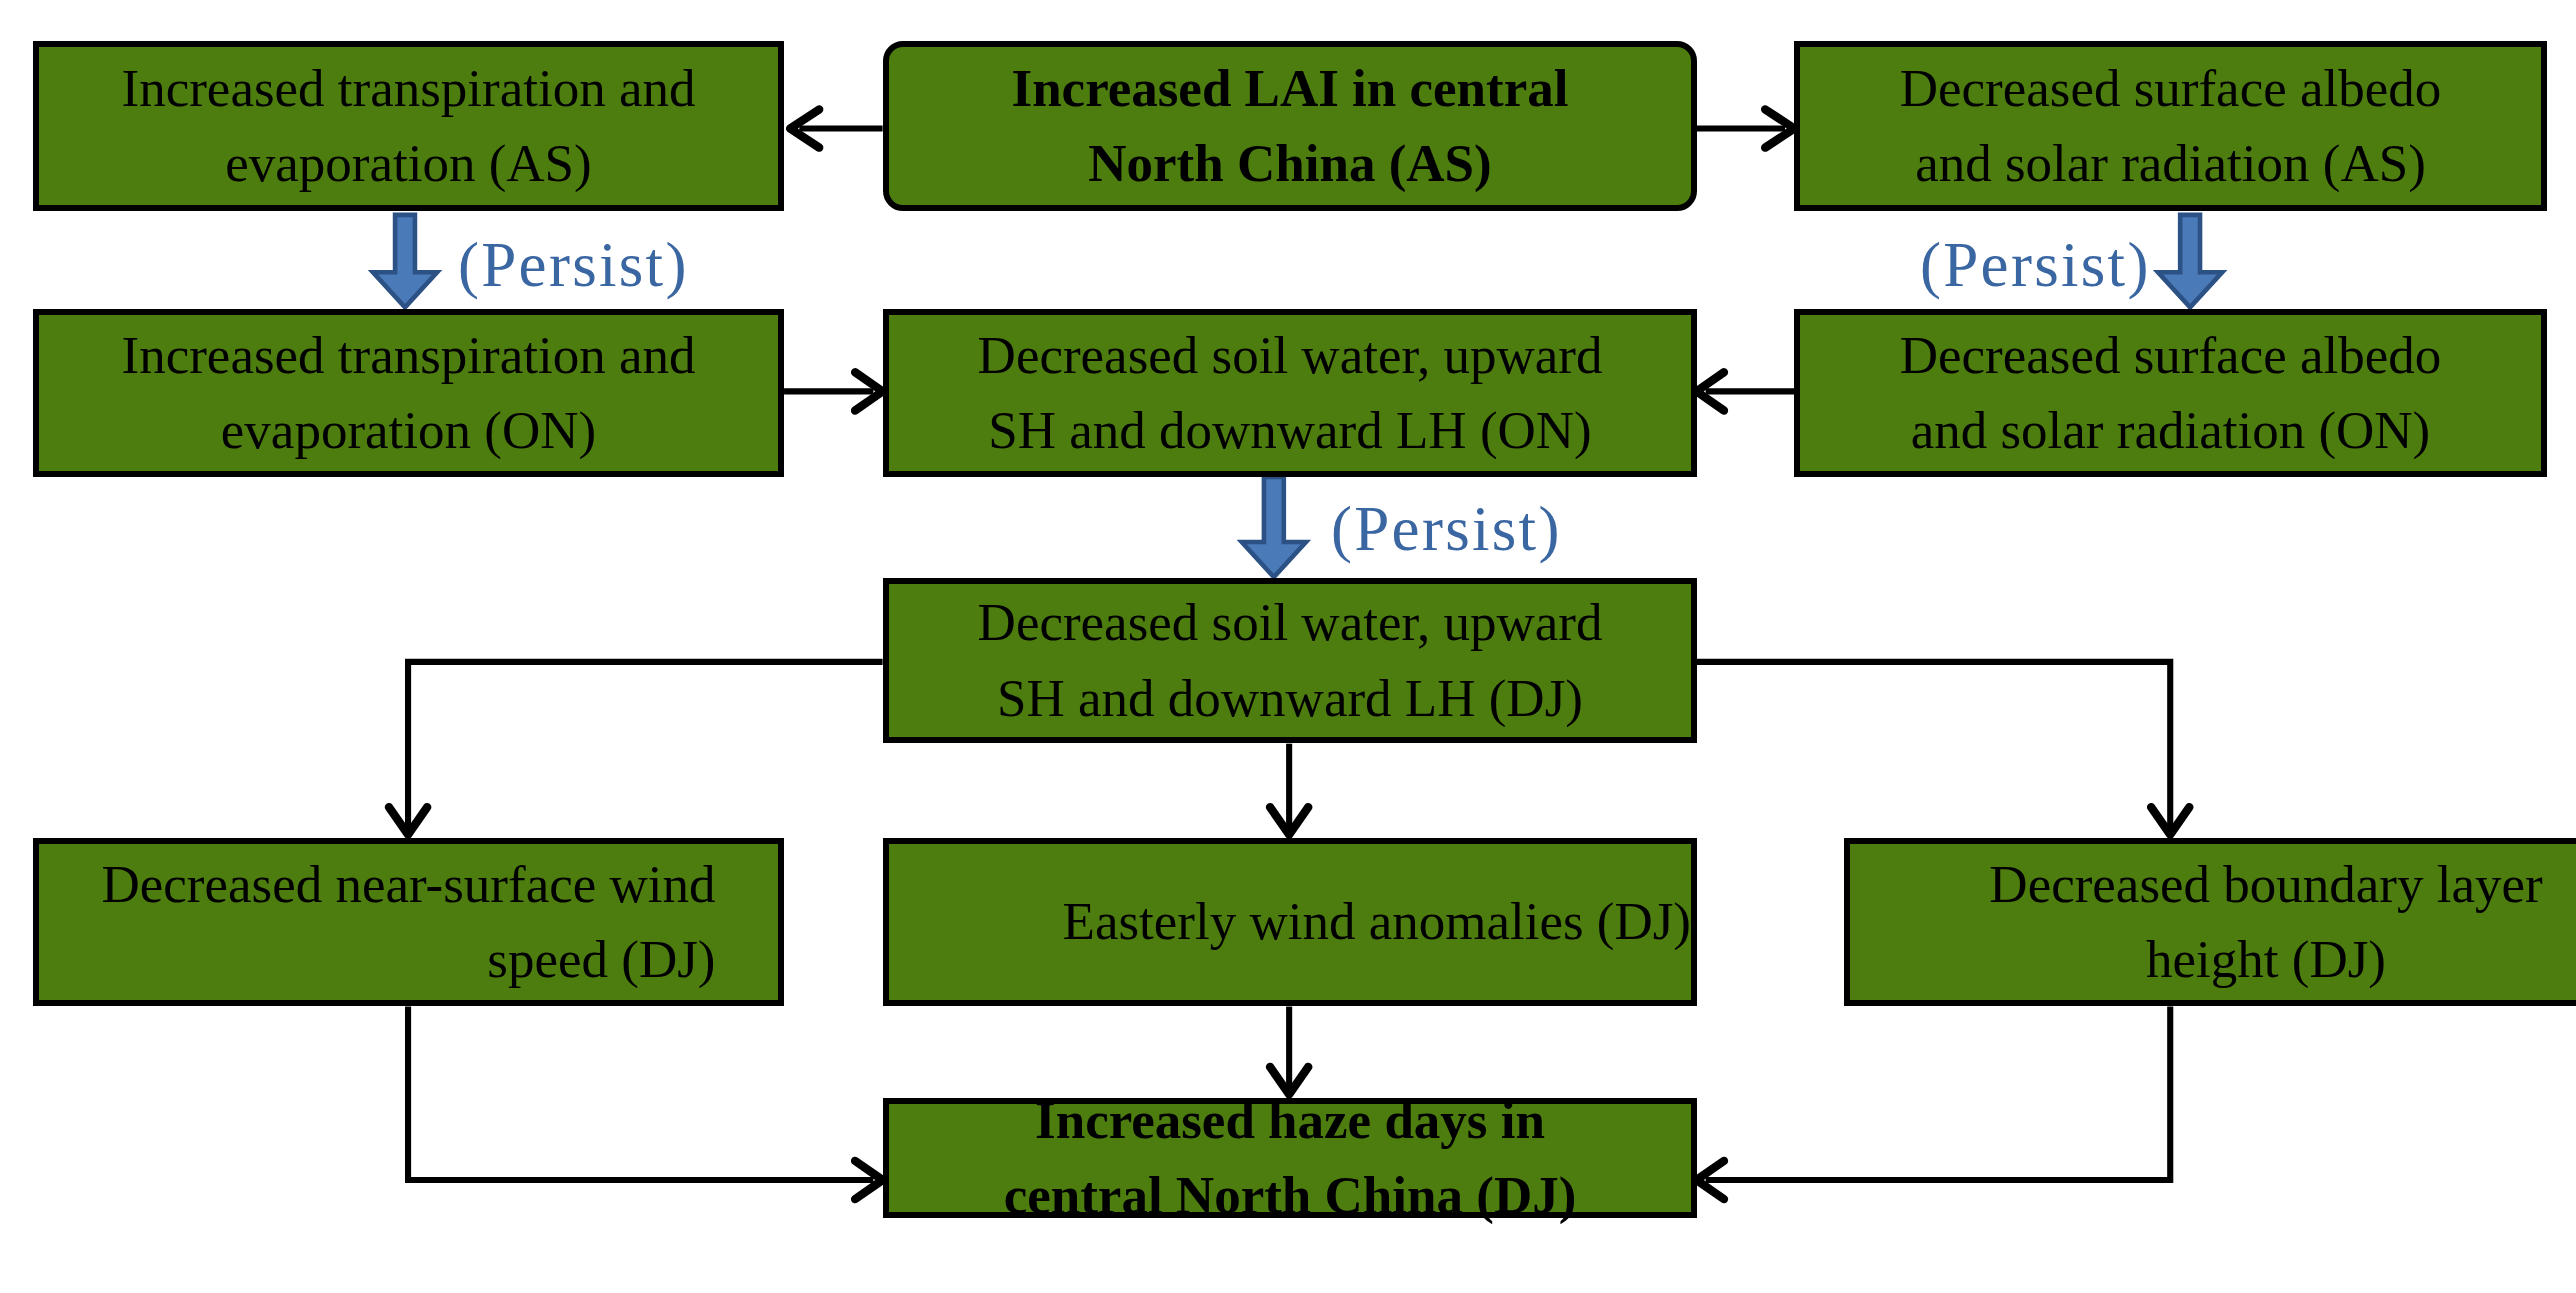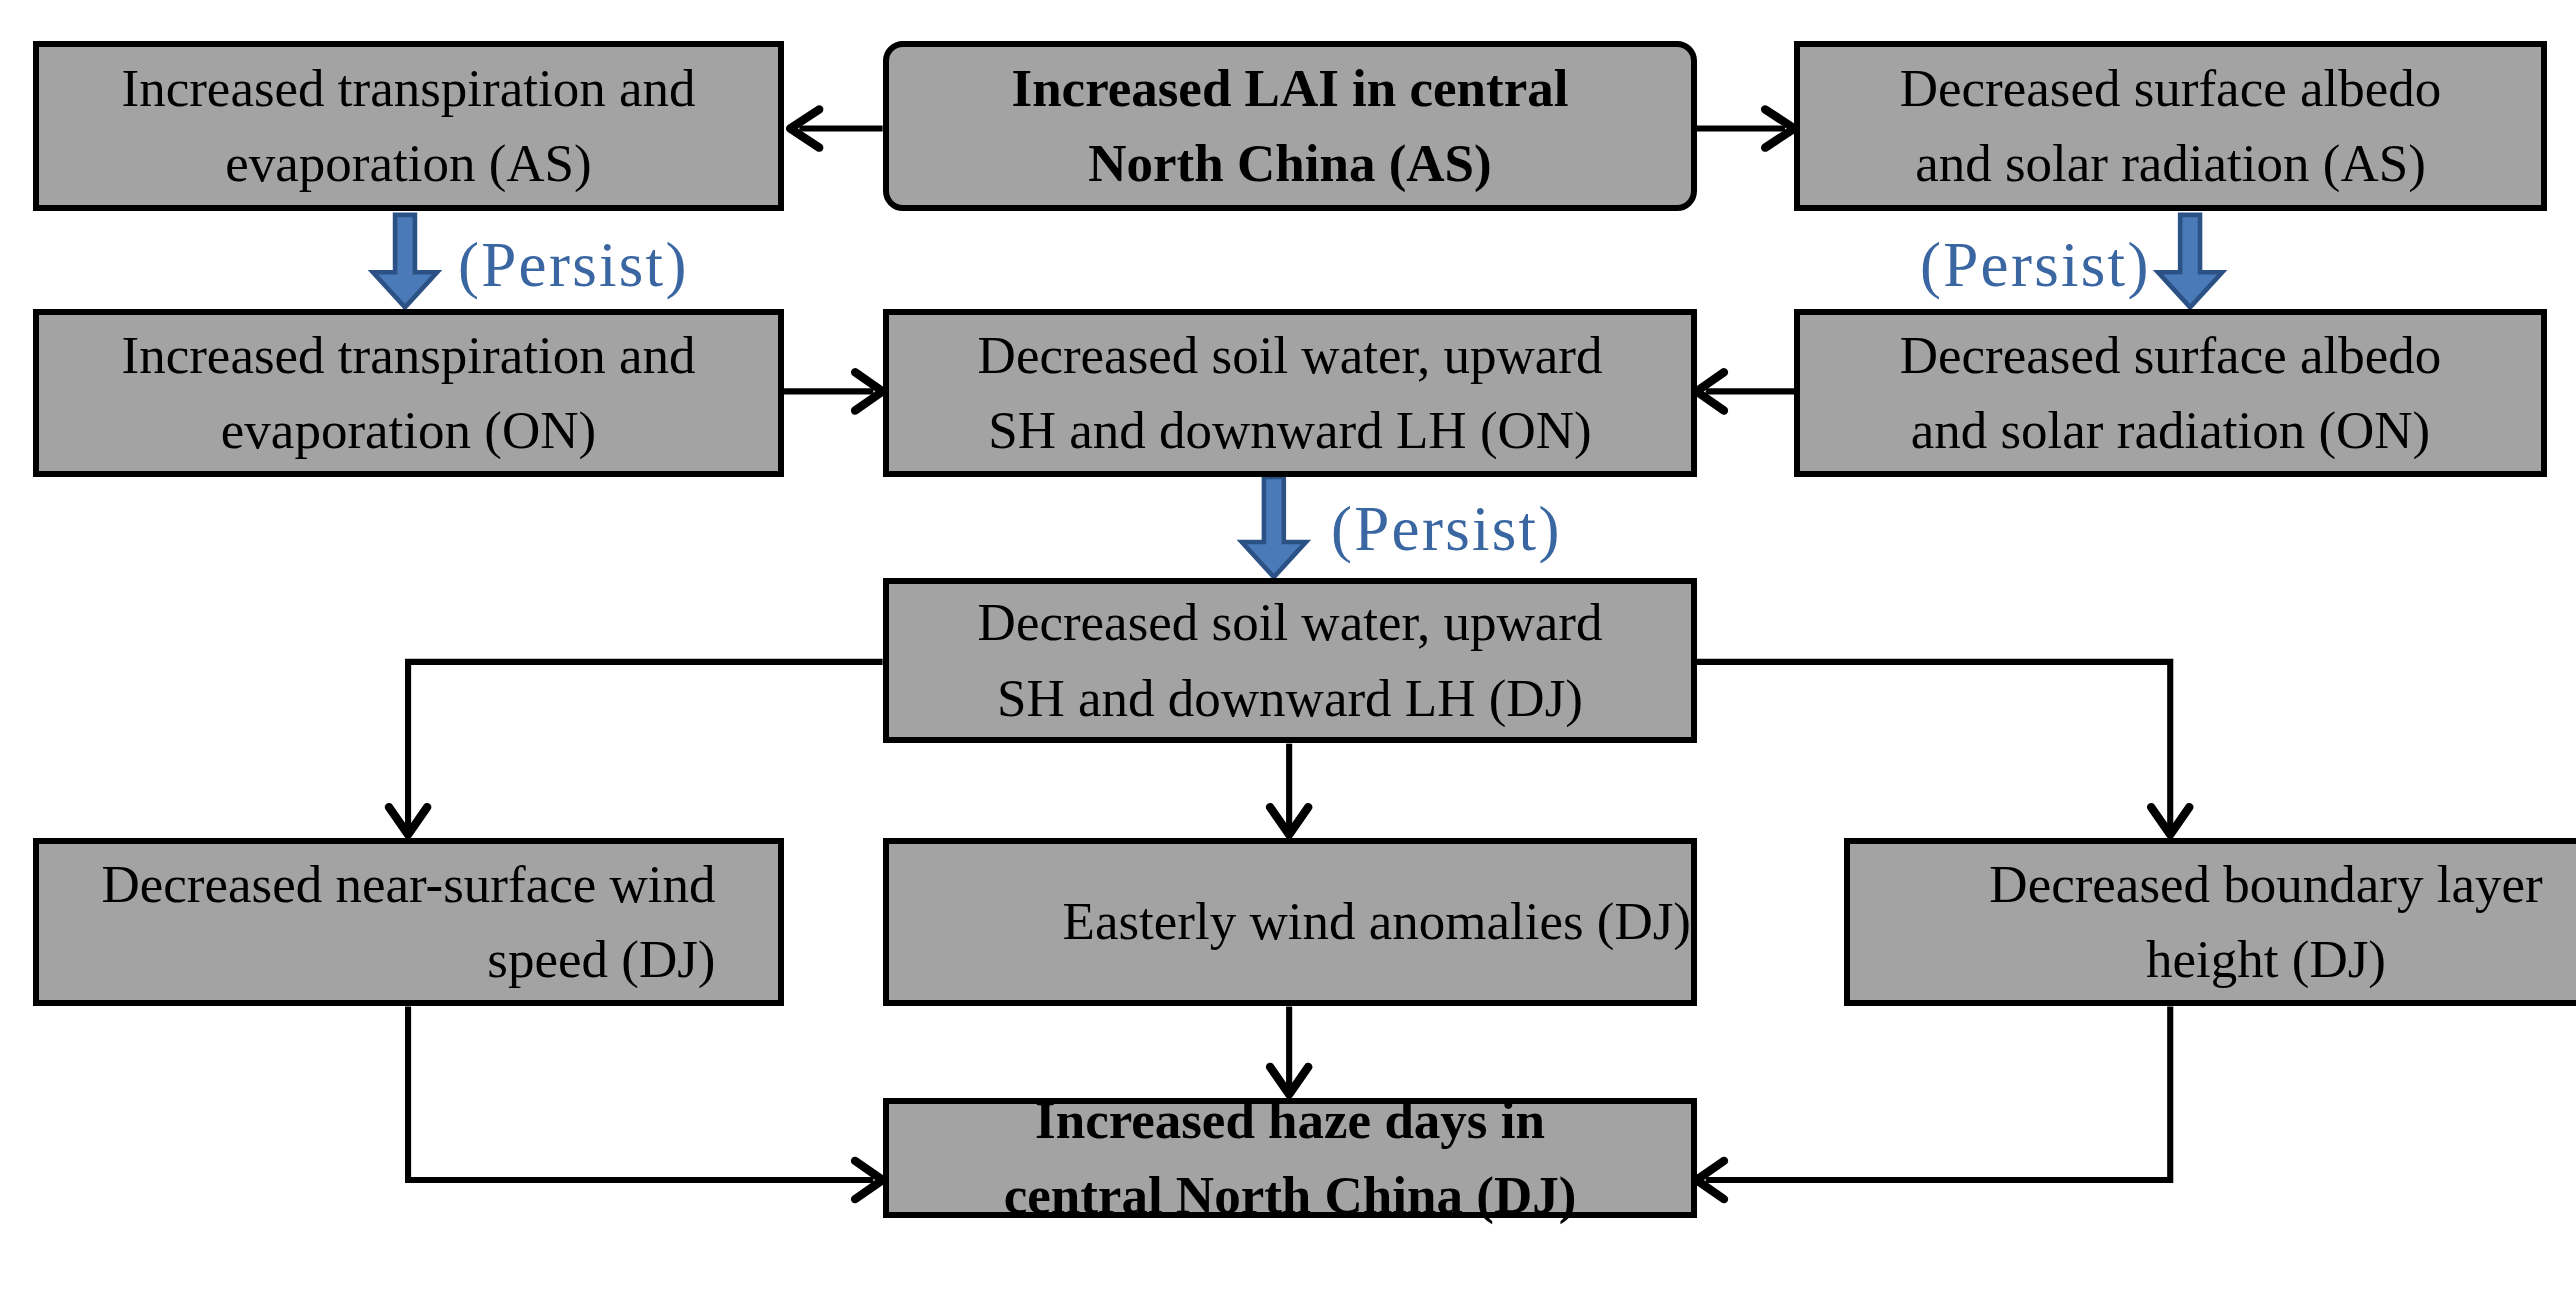--- a/index.html
+++ b/index.html
@@ -16,21 +16,21 @@
     font-family: "Liberation Serif", "DejaVu Serif", serif;
   }
   .wires {
     position: absolute;
     left: 0; top: 0;
     width: 2576px; height: 1294px;
   }
   .box {
     position: absolute;
     box-sizing: border-box;
-    background: #a3a3a3;
+    background: #4d7c0f;
     border: 6.9px solid #000000;
     display: flex;
     align-items: center;
     justify-content: center;
     text-align: center;
     color: #000000;
     font-size: 53px;
     line-height: 1.42;
     white-space: pre-line;
     z-index: 2;

